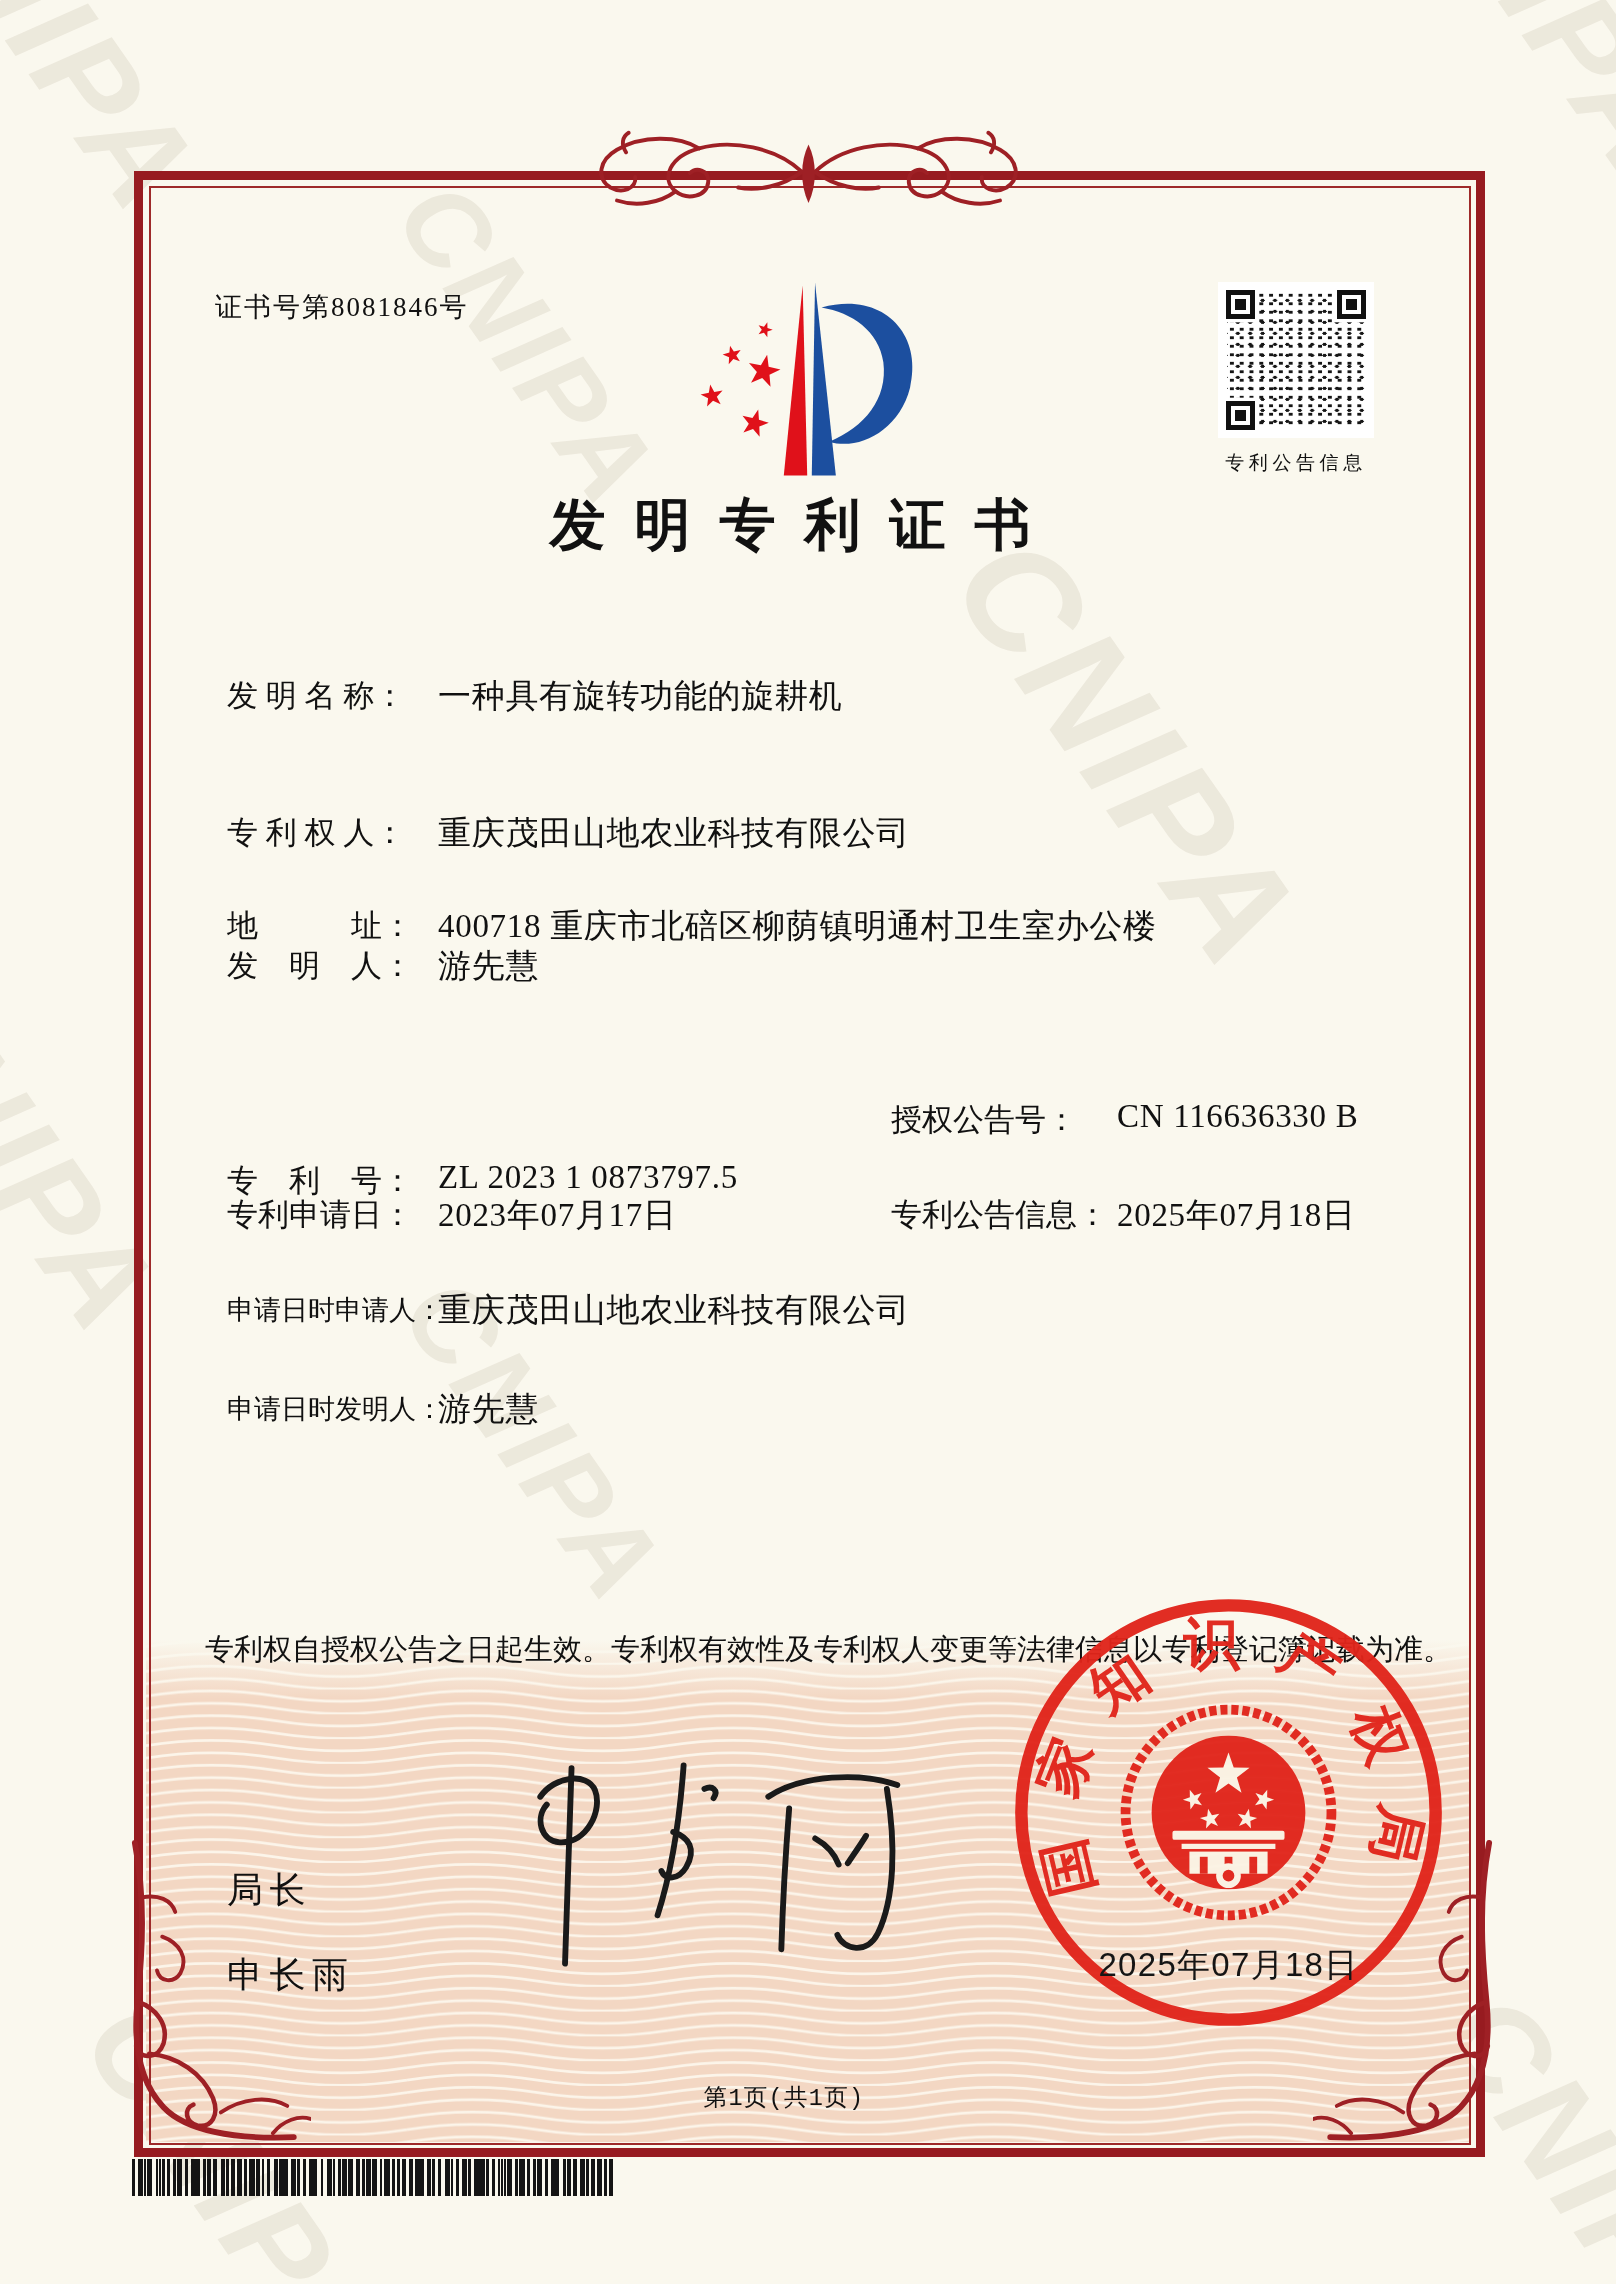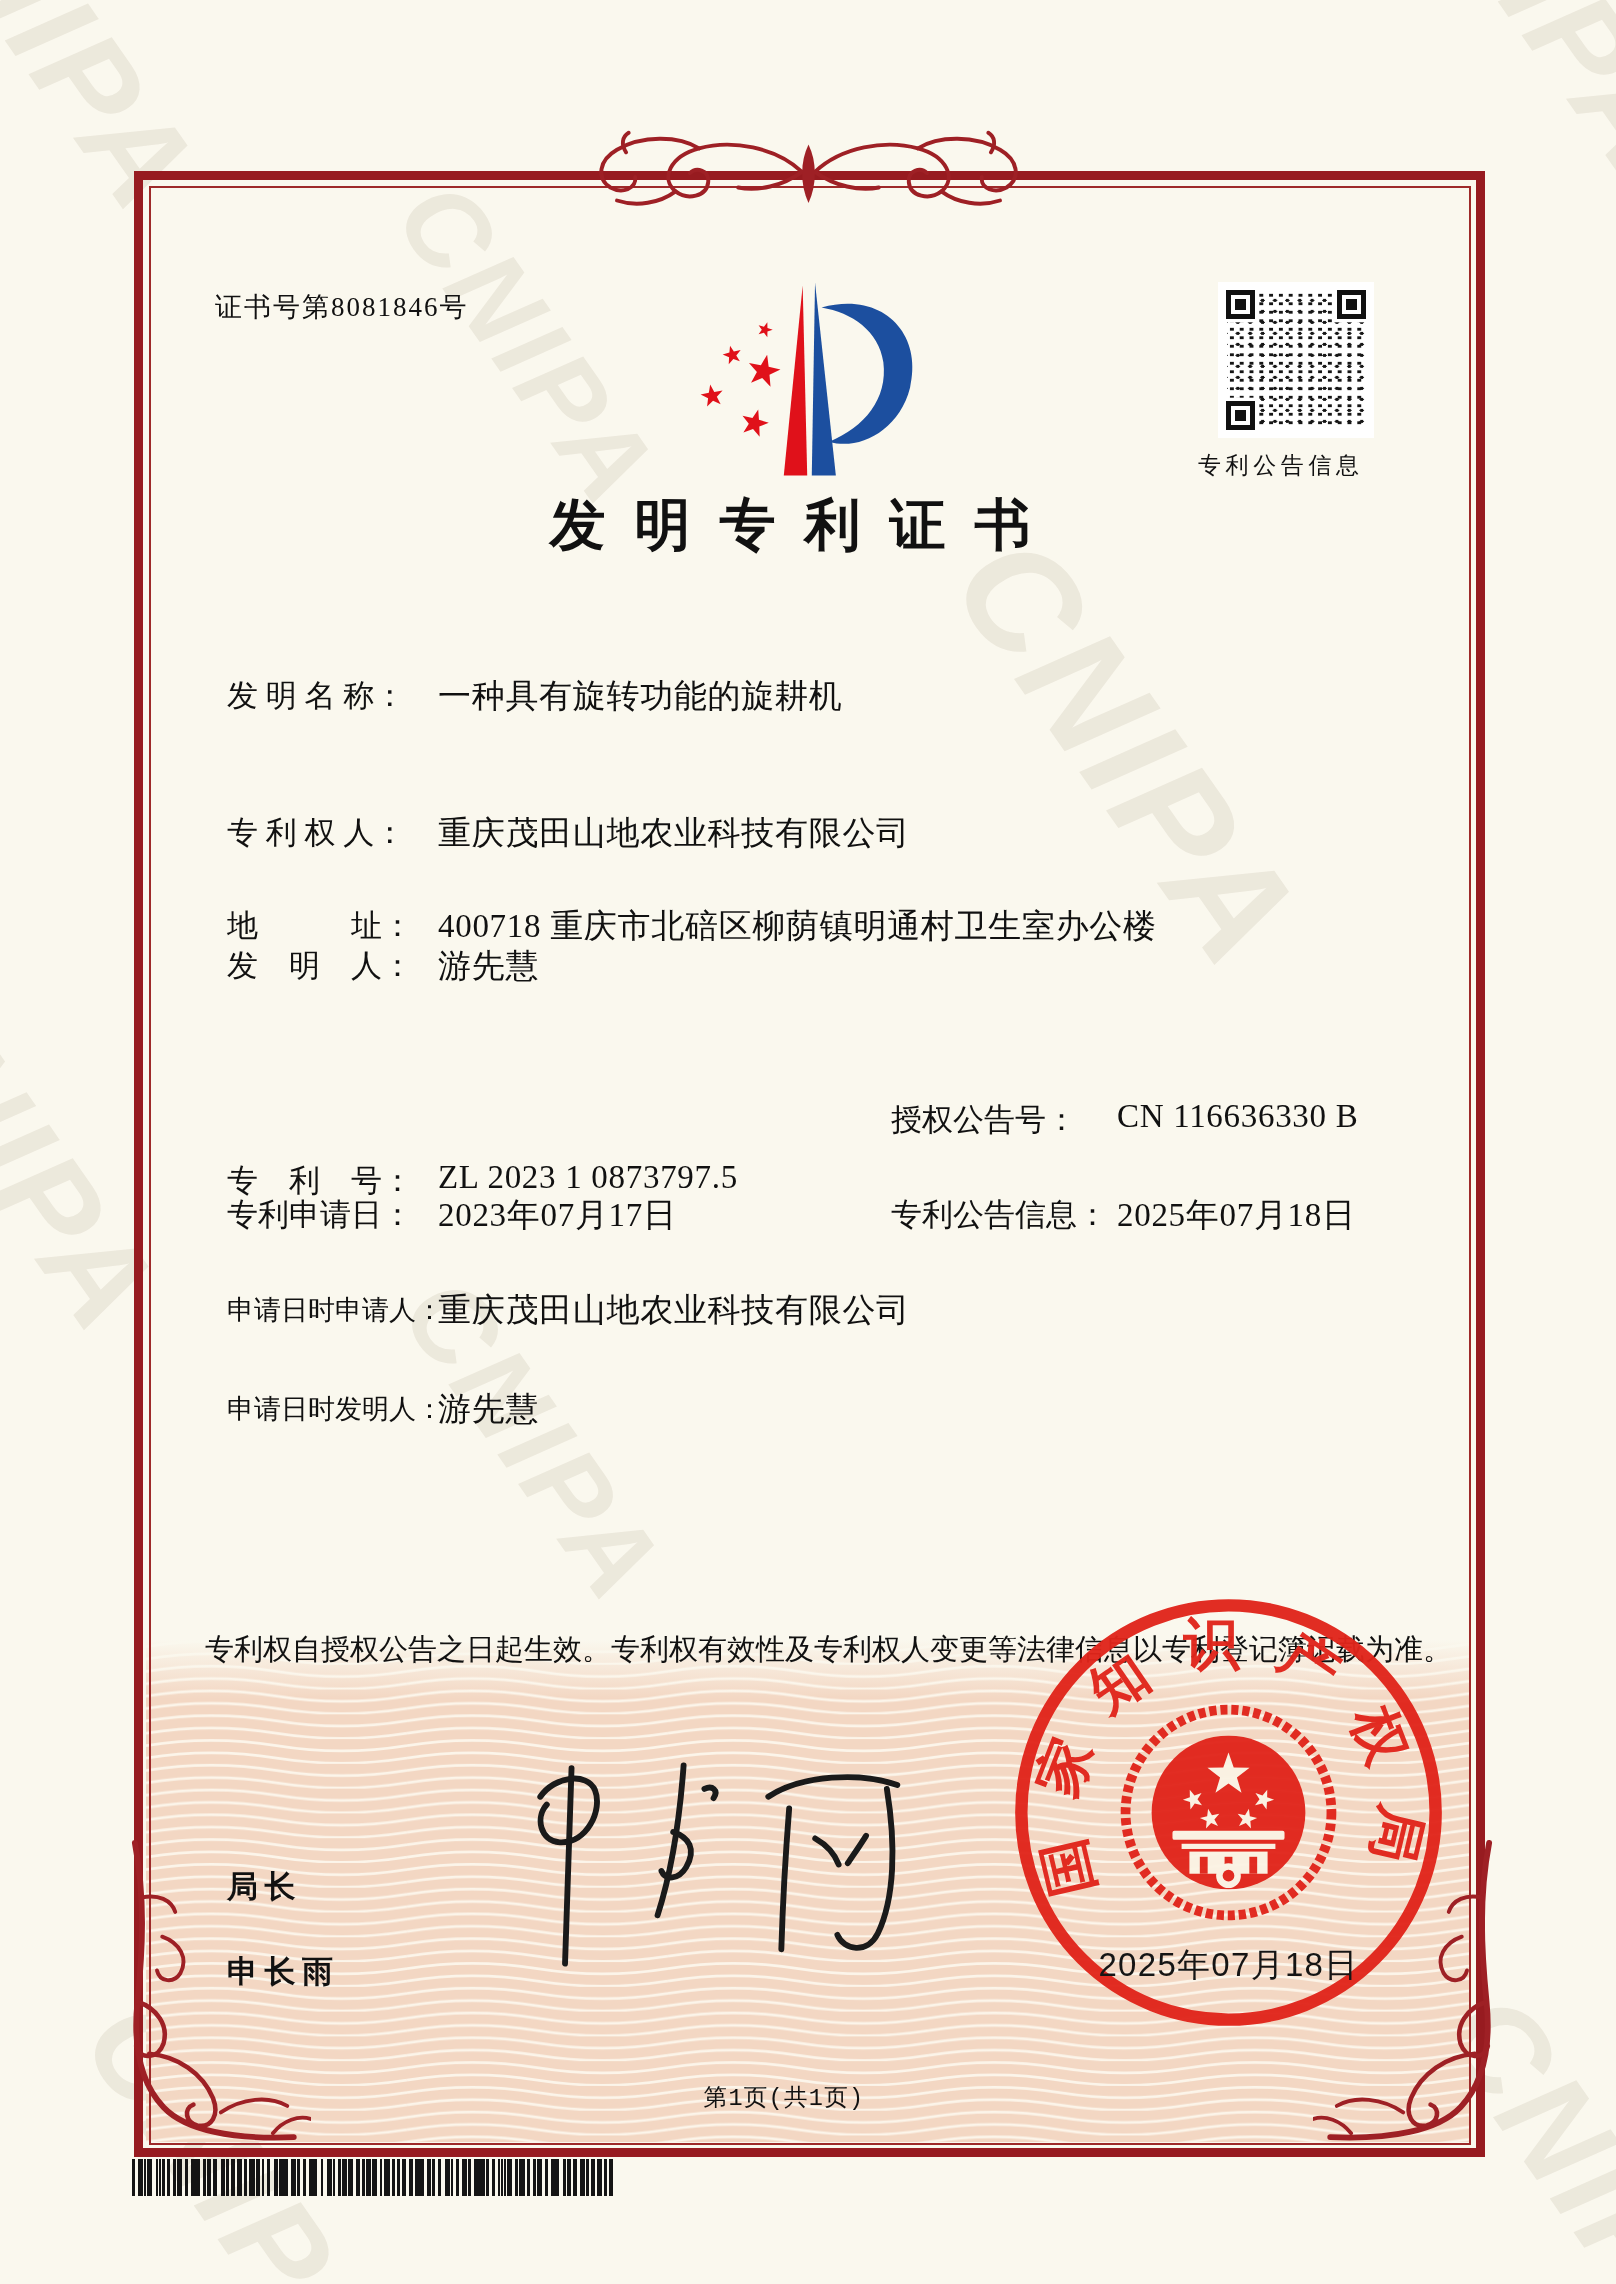--- a/index.html
+++ b/index.html
@@ -53,21 +53,21 @@
   .qr-finder{
     position:absolute; width:19.6px; height:19.6px;
     border:5.2px solid #111; background:#fff; box-shadow:0 0 0 3.3px #fff;
   }
   .qr-finder::after{
     content:""; position:absolute; left:3.9px; top:3.9px; width:11.7px; height:11.7px; background:#111;
   }
   .qr-f-tl{left:7.8px; top:7.8px;} .qr-f-tr{right:7.8px; top:7.8px;} .qr-f-bl{left:7.8px; bottom:7.8px;}
   .qr-caption{
     position:absolute; left:1198px; top:450px; width:196px; z-index:5;
-    font-size:23px; letter-spacing:4.6px; 
+    font-size:19px; letter-spacing:4.6px; text-align:center;
   }
   .title{
     position:absolute; left:138px; top:488px; width:1304px; z-index:5;
     font-size:56px; font-weight:bold; letter-spacing:29px; padding-left:29px;
     text-align:center; box-sizing:border-box;
   }
   
   .row{position:absolute; left:227px; z-index:5; font-size:31px; white-space:nowrap; height:38px;}
   .row .val{position:absolute; left:211px; top:-1.3px; font-size:33px; letter-spacing:0.7px;}
   .row--r{left:891px;}
@@ -75,21 +75,21 @@
   .row--long{font-size:27px;}
   .row--long .val{top:-3.9px;}
   
   .stmt{position:absolute; z-index:5; font-size:29px; white-space:nowrap;}
   .stmt-1{left:263px; top:1564px;}
   .stmt-2{left:205px; top:1630px;}
   
   .signer{
     position:absolute; left:227px; z-index:6;
     font-family:"Liberation Sans","DejaVu Sans",sans-serif;
-    font-weight:700; font-size:31px; letter-spacing:6.5px;
+    font-weight:400; font-size:36px; letter-spacing:6.5px;
   }
   .signer-role{top:1866px;} .signer-name{top:1951px;}
   .signature{position:absolute; left:509px; top:1734px; z-index:6;}
   
   .seal{position:absolute; left:1007px; top:1591px; z-index:6; opacity:.96;}
   .seal-date{
     position:absolute; left:1007px; top:1943px; width:443px; z-index:7;
     font-size:33px; letter-spacing:1.3px; text-align:center; color:#151515;
     font-family:"Liberation Sans","DejaVu Sans",sans-serif;
   }

